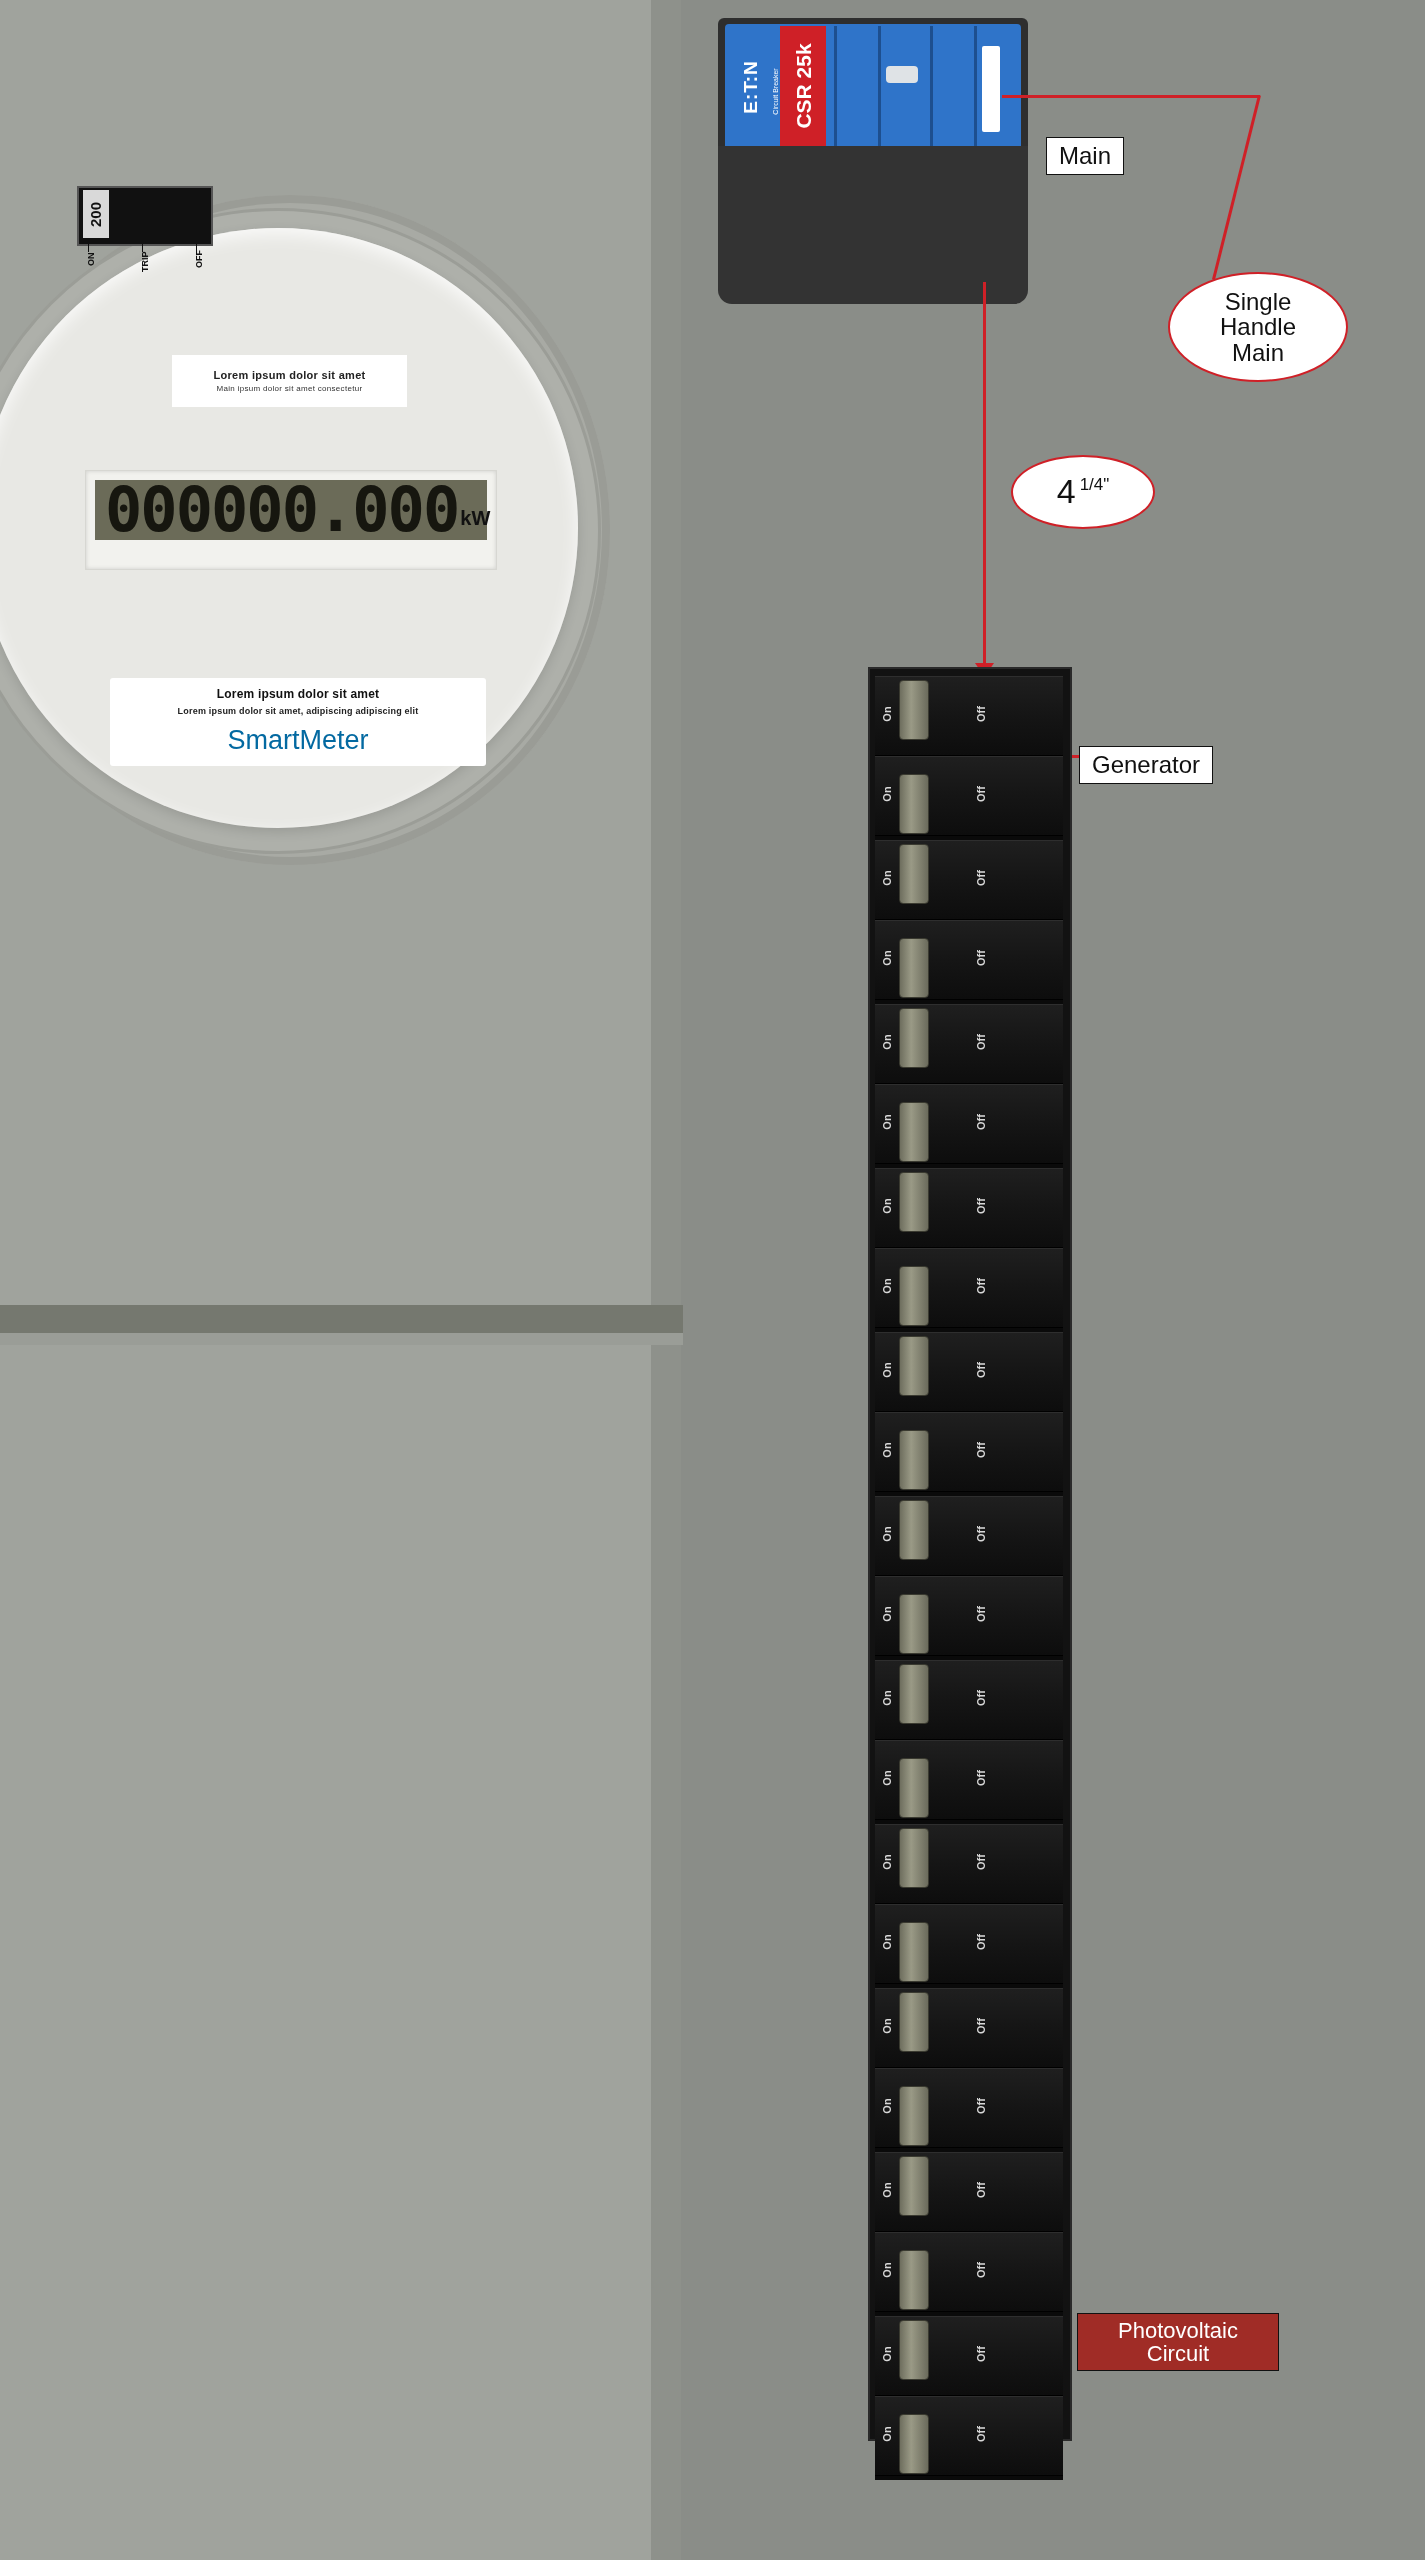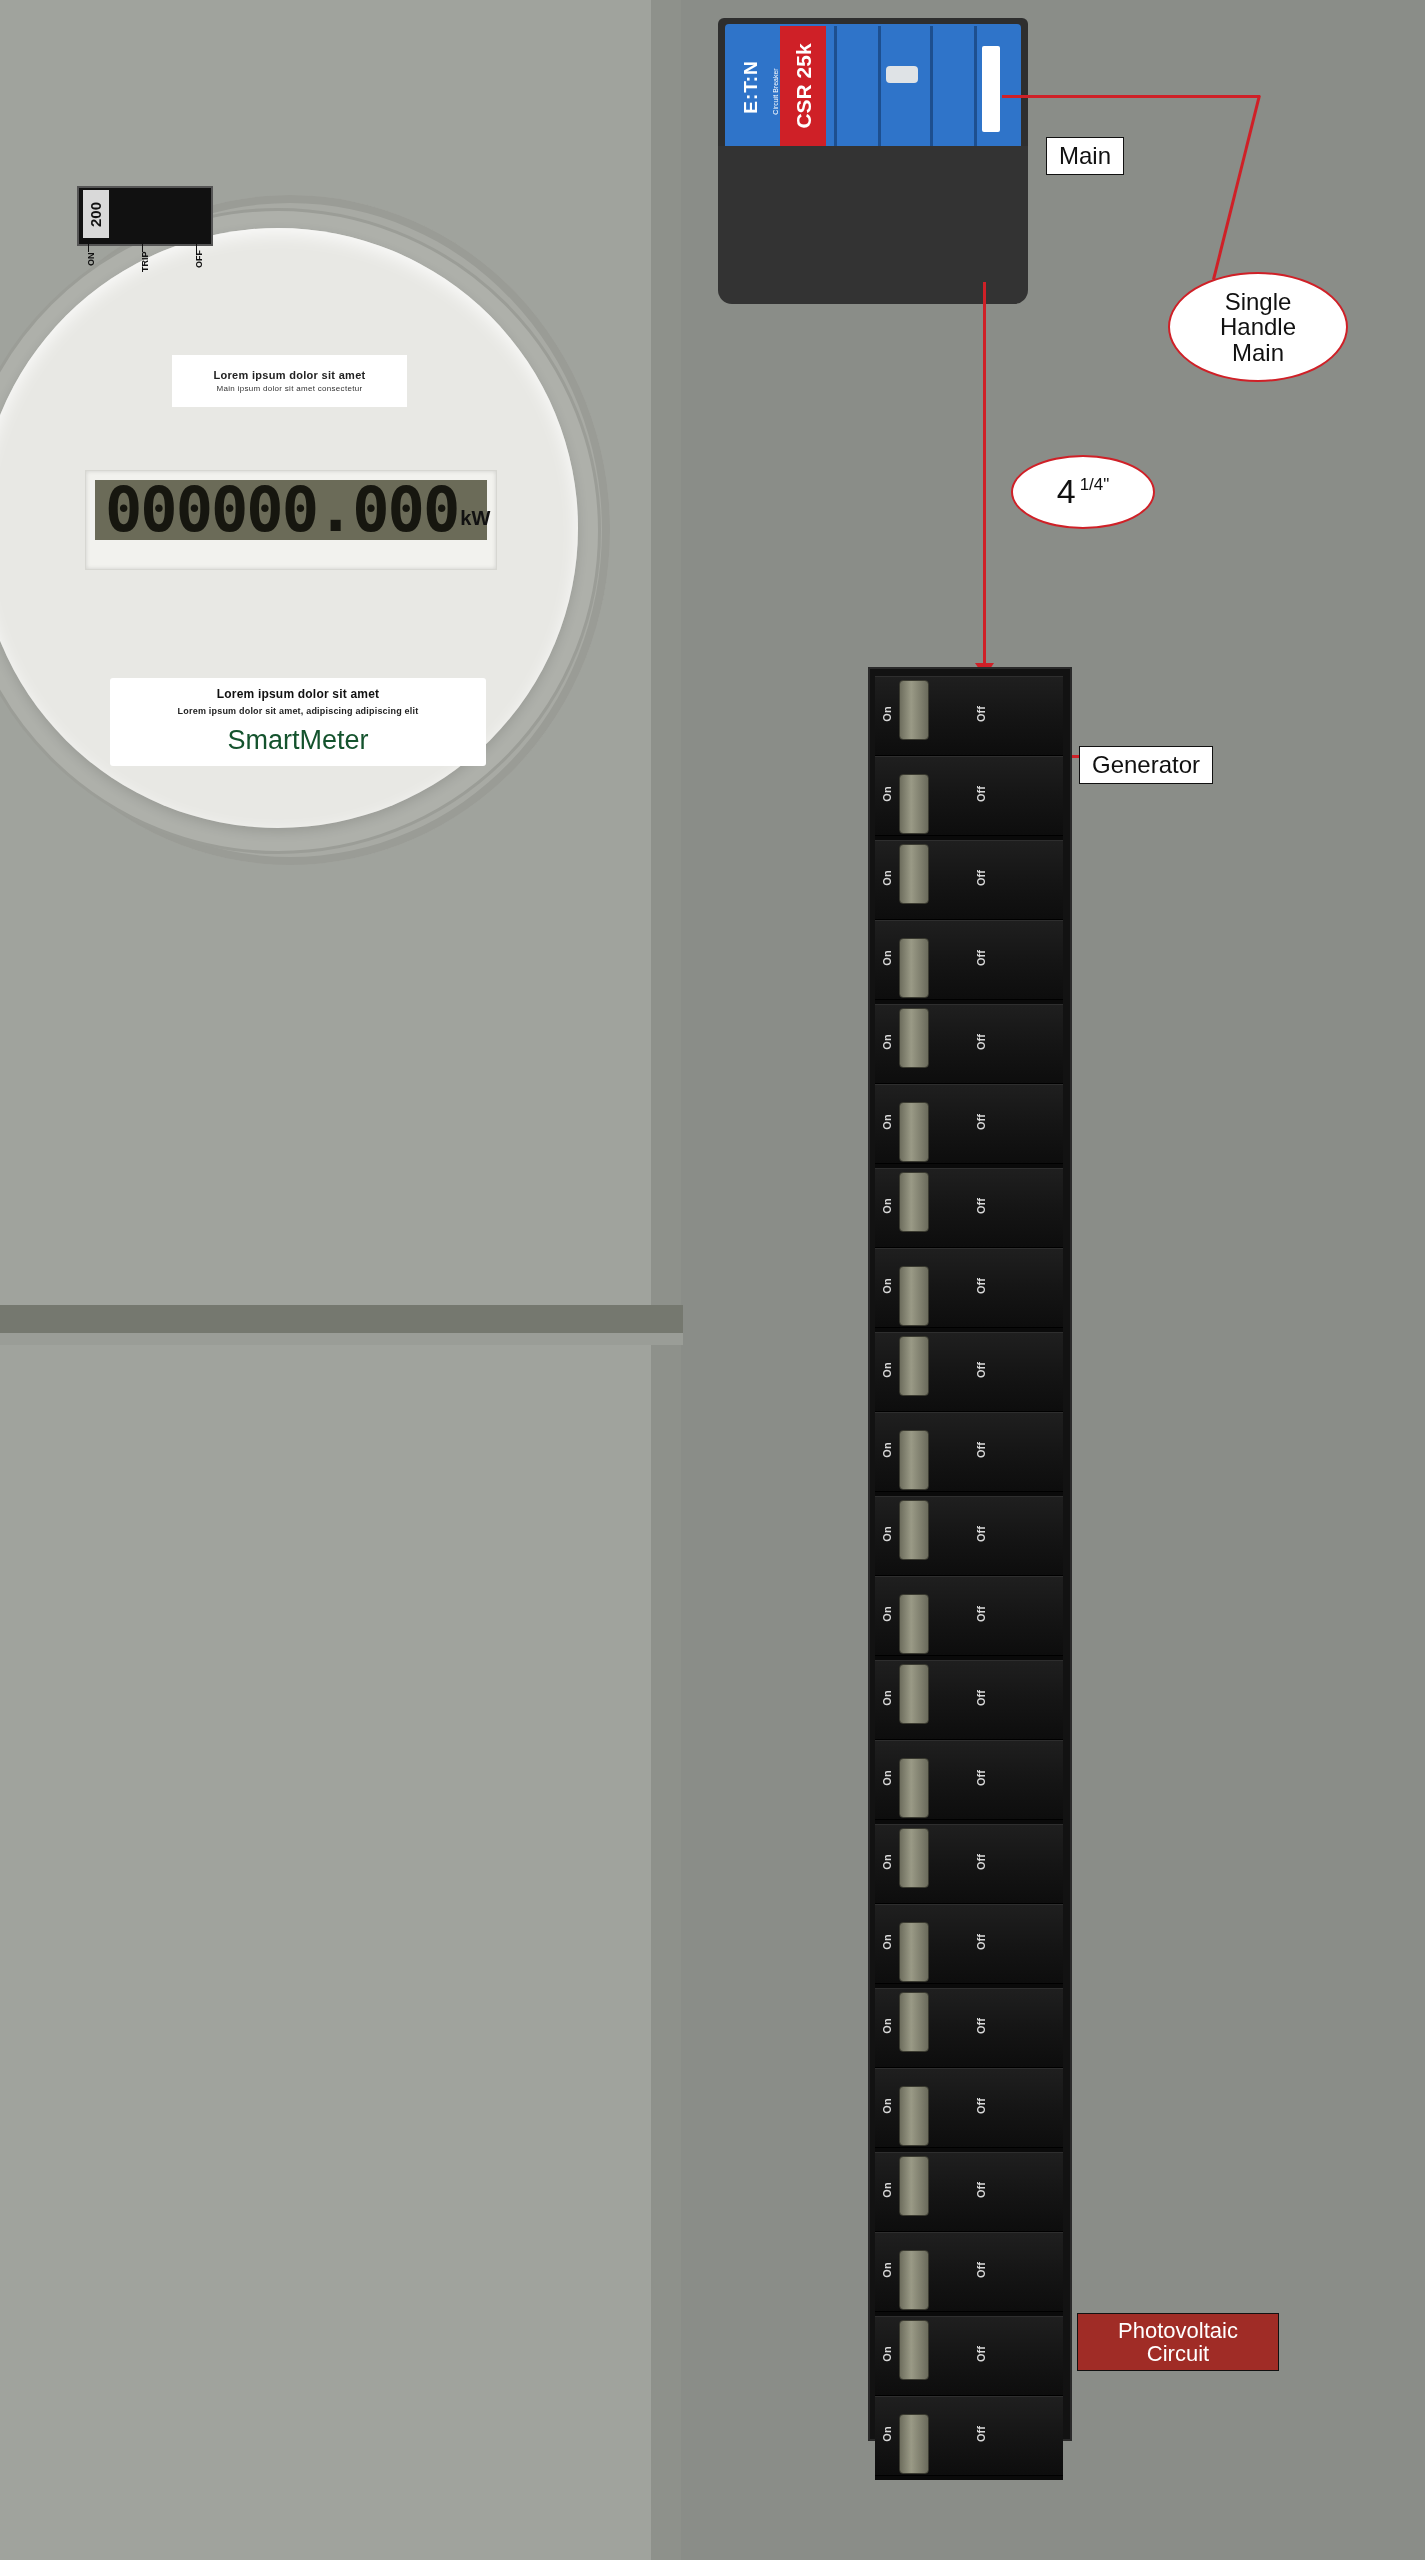--- a/index.html
+++ b/index.html
@@ -29,21 +29,21 @@
   .lcd{position:absolute;left:9px;top:9px;width:392px;height:60px;background:#6b6b58;
     display:flex;align-items:center;padding-left:10px;box-sizing:border-box;}
   .digits{font-family:"DejaVu Sans Mono",monospace;font-size:62px;font-weight:bold;color:#16160f;
     letter-spacing:-2px;line-height:1;}
   .kw{font-size:20px;font-weight:bold;color:#111;align-self:flex-end;margin-bottom:10px;margin-left:2px;}
   .meter-label-bot{position:absolute;left:110px;top:678px;width:376px;height:88px;background:#fff;
     border-radius:3px;display:flex;flex-direction:column;align-items:center;justify-content:flex-start;
     padding-top:9px;box-sizing:border-box;}
   .meter-label-bot .b1{font-size:12px;font-weight:bold;color:#111;letter-spacing:.2px;}
   .meter-label-bot .b2{font-size:9px;font-weight:bold;color:#222;letter-spacing:.2px;margin-top:5px;}
-  .meter-label-bot .brand{font-size:27px;color:#14532d;margin-top:9px;text-align:center;}
+  .meter-label-bot .brand{font-size:27px;color:#0369a1;margin-top:9px;text-align:center;}
 
   
   .main-dev{position:absolute;left:718px;top:18px;width:310px;height:268px;}
   .main-top{position:absolute;left:0;top:0;width:310px;height:140px;background:#2e2e2e;border-radius:6px 6px 0 0;}
   .main-body{position:absolute;left:0;top:128px;width:310px;height:158px;background:#333;border-radius:0 0 14px 14px;}
   .mt-blue{position:absolute;left:7px;top:6px;width:296px;height:126px;background:#2f74c9;border-radius:4px;}
   .mt-eaton{position:absolute;left:8px;top:8px;width:50px;height:122px;background:#2f74c9;
     display:flex;align-items:center;justify-content:center;}
   .eaton-txt{transform:rotate(-90deg);color:#fff;font-weight:bold;font-size:19px;letter-spacing:1px;white-space:nowrap;}
   .eaton-sub{position:absolute;left:34px;top:70px;transform:rotate(-90deg);color:#fff;font-size:7px;white-space:nowrap;}

